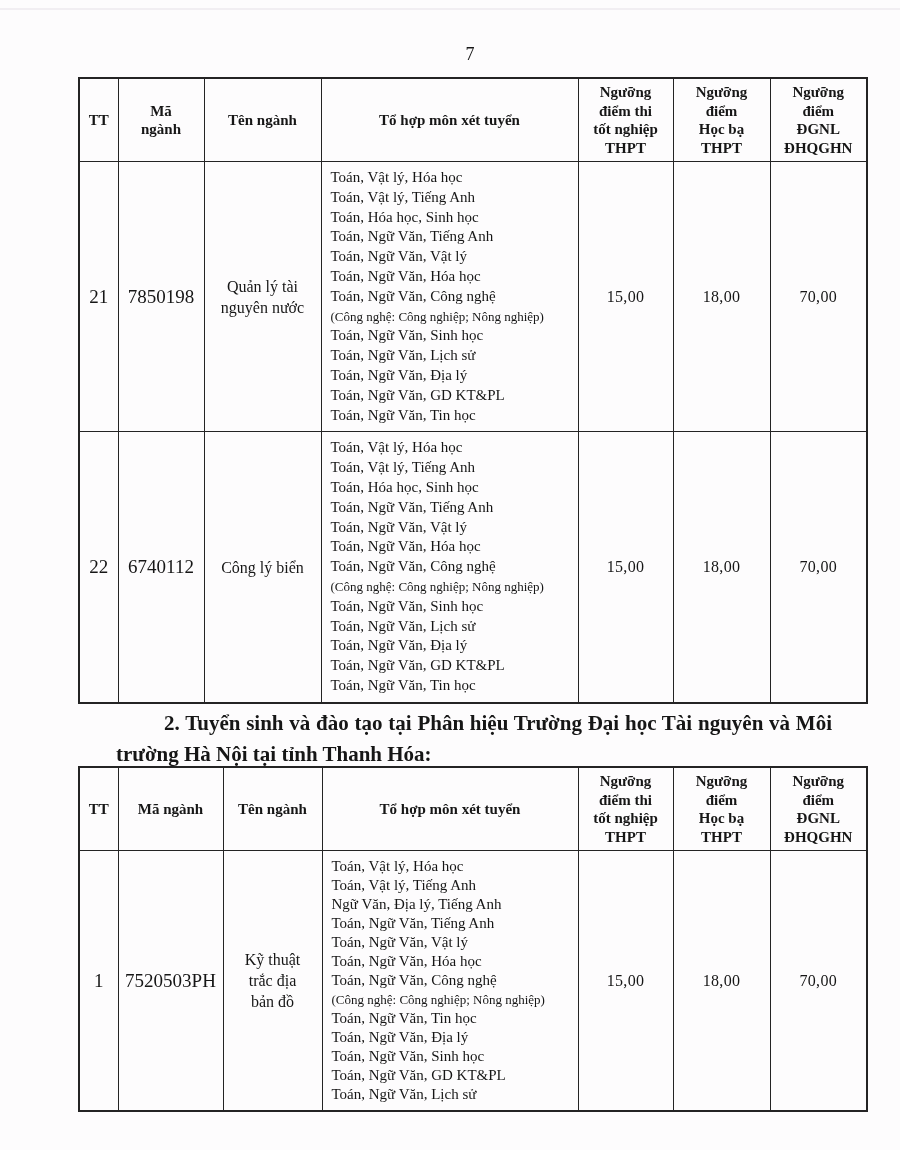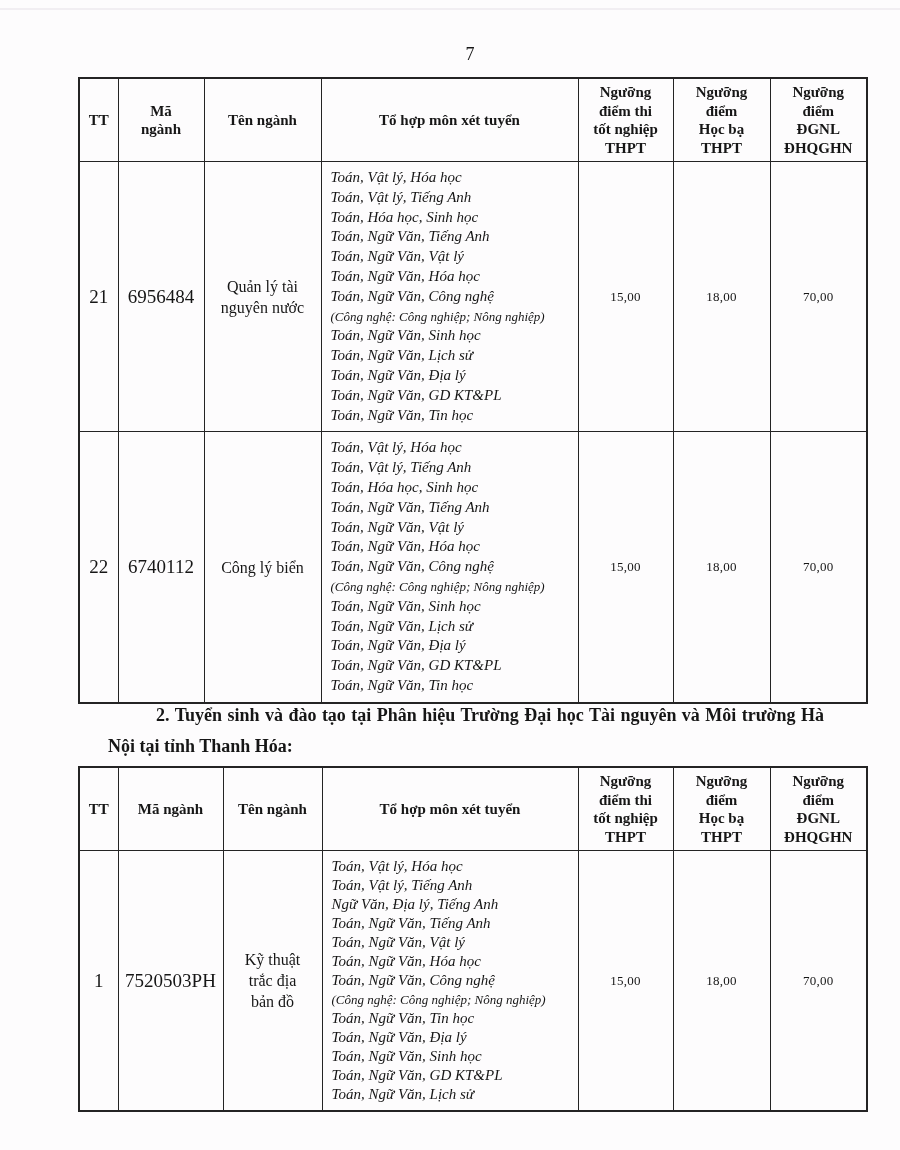--- a/index.html
+++ b/index.html
@@ -51,38 +51,37 @@
   #table1 thead tr { height: 78px; }
   #table2 thead tr { height: 76px; }
   .c-tt, .c-code, .c-major, .c-score { text-align: center; }
   .c-tt, .c-code { font-size: 19px; }
   .c-major {
     font-size: 16px;
     line-height: 21px;
     white-space: pre-line;
     padding: 2px 4px;
   }
-  .c-score { font-size: 13px; letter-spacing: 0.3px; }
+  .c-score { font-size: 16px; letter-spacing: 0.3px; }
   .c-combos { padding: 6px 6px 6px 9px; }
   .combo-line {
     font-size: 15px;
     line-height: 19.8px;
     white-space: nowrap;
-    font-style: italic;
   }
   #table2 .combo-line { line-height: 19px; }
   .combo-line.italic {
     font-size: 13px;
   }
   .section-heading {
     position: absolute;
     left: 108px; top: 700px;
     width: 716px;
-    margin: 0;
-    font-size: 18px;
+    margin: 8px;
+    font-size: 21px;
     font-weight: bold;
     line-height: 30.5px;
     text-indent: 48px;
     text-align: justify;
   }
 </style>
 </head>
 <body>
 
 <div class="page">
@@ -117,21 +116,21 @@
 THPT</th>
         <th>Ngưỡng
 điểm
 ĐGNL
 ĐHQGHN</th>
       </tr>
     </thead>
     <tbody>
         <tr>
           <td class="c-tt">21</td>
-          <td class="c-code">6956484</td>
+          <td class="c-code">7850198</td>
           <td class="c-major">Quản lý tài
 nguyên nước</td>
           <td class="c-combos">
             <div class="combo-line">Toán, Vật lý, Hóa học</div>
             <div class="combo-line">Toán, Vật lý, Tiếng Anh</div>
             <div class="combo-line">Toán, Hóa học, Sinh học</div>
             <div class="combo-line">Toán, Ngữ Văn, Tiếng Anh</div>
             <div class="combo-line">Toán, Ngữ Văn, Vật lý</div>
             <div class="combo-line">Toán, Ngữ Văn, Hóa học</div>
             <div class="combo-line">Toán, Ngữ Văn, Công nghệ</div>

